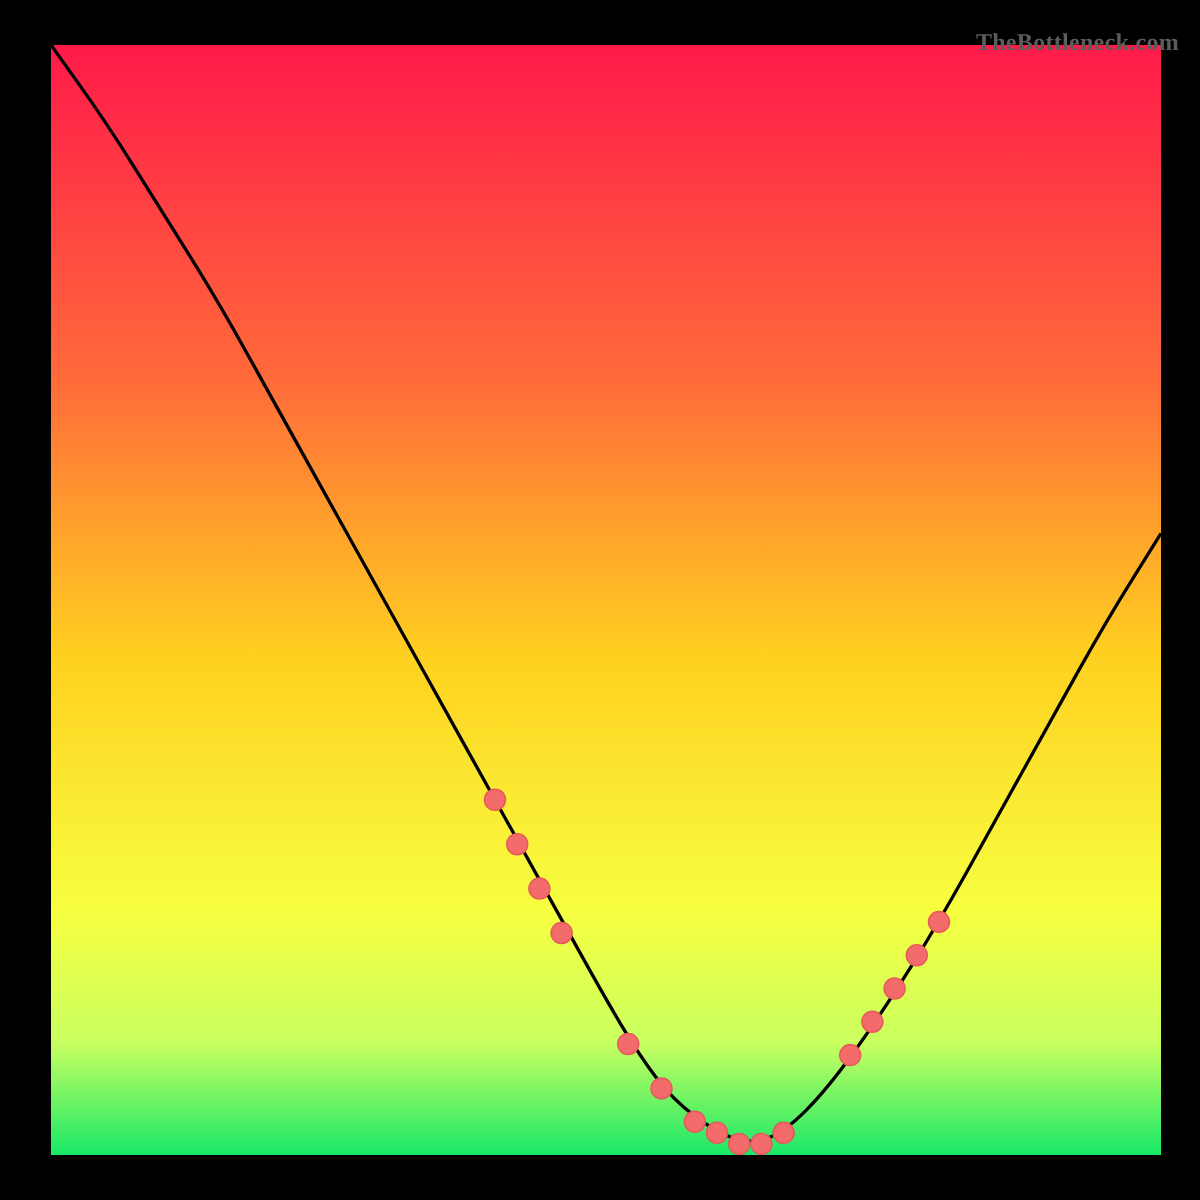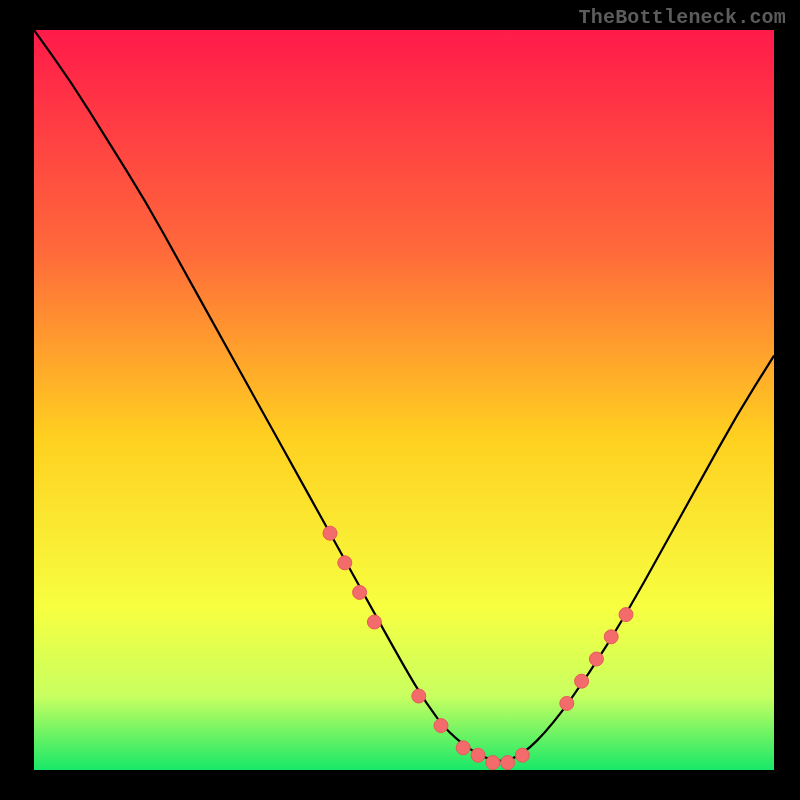--- a/index.html
+++ b/index.html
@@ -16,24 +16,24 @@
     height: 800px;
     background: #000;
   }
   svg {
     position: absolute;
     left: 0;
     top: 0;
   }
   .watermark {
     position: absolute;
-    top: 6px;
+    top: 20px;
     right: 14px;
-    font-family: Liberation Mono, monospace;
-    font-size: 20px;
+    font-family: Liberation Serif, serif;
+    font-size: 16px;
     font-weight: bold;
     color: #5c5c5c;
     letter-spacing: 0.2px;
     user-select: none;
   }
 </style>
 </head>
 <body>
 
 <div class="stage">

